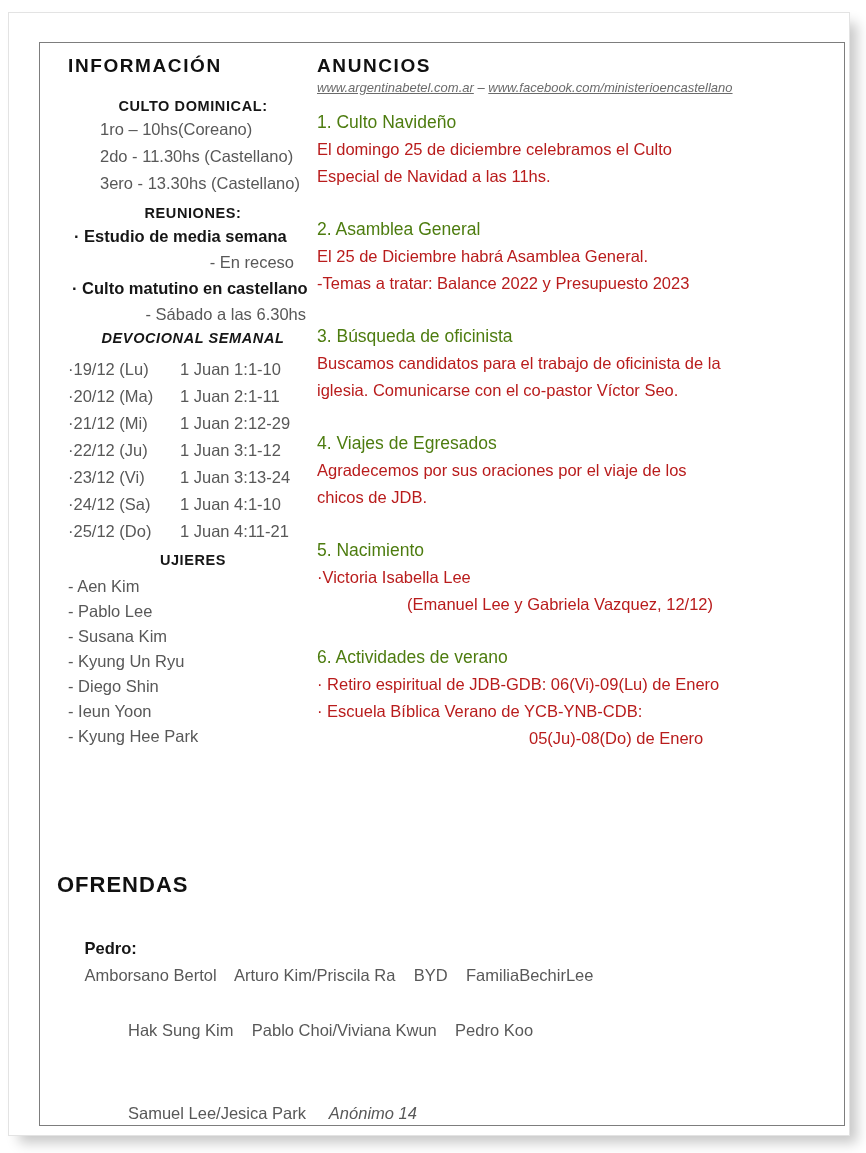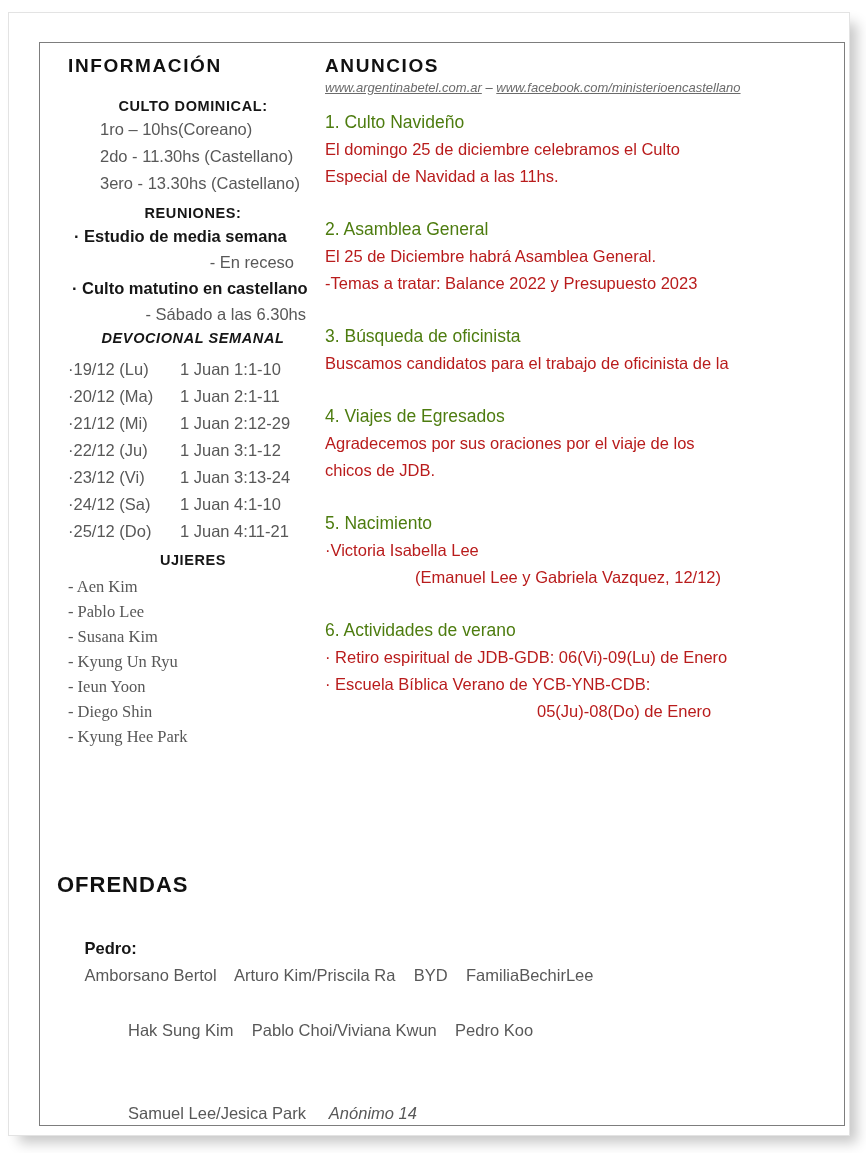--- a/index.html
+++ b/index.html
@@ -24,24 +24,24 @@
   .times { margin-left:32px; }
   .times div { font-size:16.5px; color:#585858; line-height:27px; }
   .bold-line { font-size:16.5px; font-weight:bold; color:#161616; line-height:26px;
                margin-left:6px; }
   .right-line { font-size:16.5px; color:#585858; line-height:26px; text-align:right;
                 width:226px; }
   .dev-table { margin-top:8px; }
   .dev-row { line-height:27px; font-size:16.5px; color:#585858; position:relative; }
   .dev-pass { position:absolute; left:112px; top:0; }
   .uj-list { margin-top:4px; }
-  .uj-item { font-size:16.5px; color:#585858; line-height:25px;font-family:Liberation Serif, serif; }
+  .uj-item { font-size:16.5px; color:#585858; line-height:25px; }
 
   
-  .col-right { position:absolute; left:325px; top:55px; width:500px; }
+  .col-right { position:absolute; left:317px; top:55px; width:500px; }
   .col-right h1 { margin-bottom:3px; }
   .links { font-size:13px; font-style:italic; color:#6b6b6b; margin-bottom:14px;
            white-space:nowrap; }
   .links a { color:#6b6b6b; text-decoration:underline; cursor:pointer; }
   .ann-item { margin-bottom:26px; }
   .ann-title { font-size:17.5px; color:#4d7c0f; line-height:27px; }
   .ann-line  { font-size:16.5px; color:#b91c1c; line-height:27px; }
   .indent-paren  { margin-left:90px; }
   .indent-enero  { margin-left:212px; }
 
@@ -87,22 +87,22 @@
       <div class="dev-row"><span>·24/12 (Sa)</span><span class="dev-pass">1 Juan 4:1-10</span></div>
       <div class="dev-row"><span>·25/12 (Do)</span><span class="dev-pass">1 Juan 4:11-21</span></div>
     </div>
 
     <div class="sublabel" style="margin-top:5px;">UJIERES</div>
     <div class="uj-list">
       <div class="uj-item">- Aen Kim</div>
       <div class="uj-item">- Pablo Lee</div>
       <div class="uj-item">- Susana Kim</div>
       <div class="uj-item">- Kyung Un Ryu</div>
+      <div class="uj-item">- Diego Shin</div>
       <div class="uj-item">- Ieun Yoon</div>
-      <div class="uj-item">- Diego Shin</div>
       <div class="uj-item">- Kyung Hee Park</div>
     </div>
   </div>
 
   <div class="col-right">
     <h1 class="sec">ANUNCIOS</h1>
     <div class="links">
       <a>www.argentinabetel.com.ar</a>
       <span>–</span>
       <a>www.facebook.com/ministerioencastellano</a>
@@ -116,20 +116,21 @@
 
     <div class="ann-item">
       <div class="ann-title">2. Asamblea General</div>
       <div class="ann-line">El 25 de Diciembre habrá Asamblea General.</div>
       <div class="ann-line">-Temas a tratar: Balance 2022 y Presupuesto 2023</div>
     </div>
 
     <div class="ann-item">
       <div class="ann-title">3. Búsqueda de oficinista</div>
       <div class="ann-line">Buscamos candidatos para el trabajo de oficinista de la</div>
+      <div class="ann-line">iglesia. Comunicarse con el co-pastor Víctor Seo.</div>
     </div>
 
     <div class="ann-item">
       <div class="ann-title">4. Viajes de Egresados</div>
       <div class="ann-line">Agradecemos por sus oraciones por el viaje de los</div>
       <div class="ann-line">chicos de JDB.</div>
     </div>
 
     <div class="ann-item">
       <div class="ann-title">5. Nacimiento</div>

